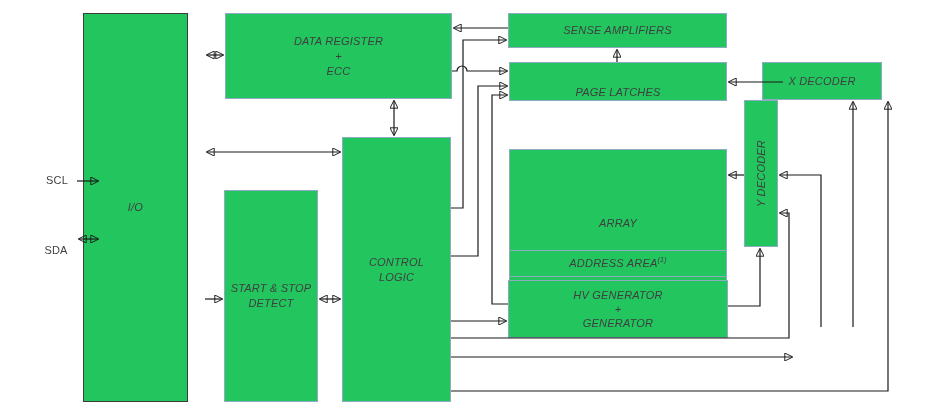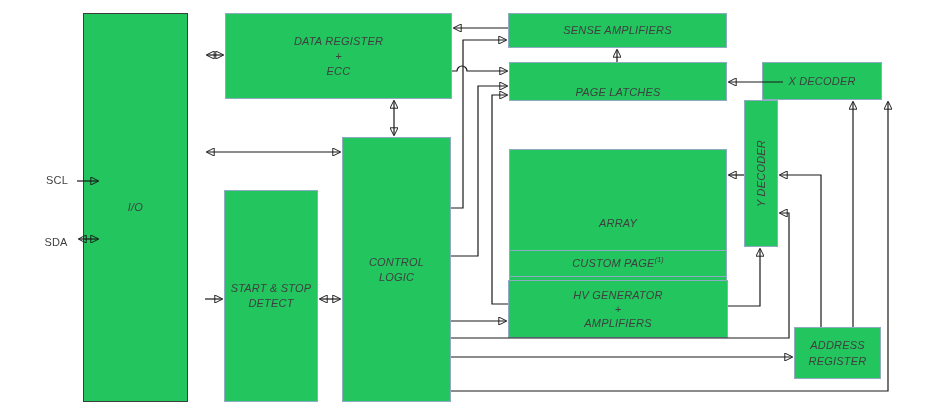--- a/index.html
+++ b/index.html
@@ -24,21 +24,21 @@
   sup{font-size:7px;line-height:0;vertical-align:super;}
   #wires{position:absolute;left:0;top:0;pointer-events:none;}
   #wires path{fill:none;stroke:#1a1a1a;stroke-width:1.2;}
 </style>
 </head>
 <body>
 
 <div id="canvas">
 
   <div class="pin-label" style="left:42px;top:174px;">SCL</div>
-  <div class="pin-label" style="left:41px;top:236px;">SDA</div>
+  <div class="pin-label" style="left:41px;top:244px;">SDA</div>
 
   <div class="block black" style="left:83px;top:13px;width:105px;height:389px;">
     <span>I/O</span>
   </div>
 
   <div class="block" style="left:225px;top:13px;width:227px;height:86px;align-items:center;">
     <span>DATA REGISTER</span>
     <span>+</span>
     <span>ECC</span>
   </div>
@@ -59,41 +59,37 @@
 
   <div class="block" style="left:509px;top:62px;width:218px;height:39px;justify-content:flex-end;">
     <span>PAGE LATCHES</span>
   </div>
 
   <div class="block" style="left:509px;top:101px;width:218px;height:149px;margin-top:48px;">
     <span>ARRAY</span>
   </div>
 
   <div class="block" style="left:509px;top:250px;width:218px;height:27px;">
-    <span><span>CUSTOM PAGE</span><sup>(1)</sup></span>
+    <span><span>ADDRESS AREA</span><sup>(1)</sup></span>
   </div>
 
   <div class="block" style="left:508px;top:280px;width:220px;height:58px;line-height:14px;">
     <span>HV GENERATOR</span>
     <span>+</span>
-    <span>AMPLIFIERS</span>
+    <span>GENERATOR</span>
   </div>
 
   <div class="block" style="left:744px;top:100px;width:34px;height:147px;">
     <span class="vertical-text">Y DECODER</span>
   </div>
 
   <div class="block" style="left:762px;top:62px;width:120px;height:38px;">
     <span>X DECODER</span>
   </div>
 
-  <div class="block" style="left:794px;top:327px;width:87px;height:52px;line-height:16px;">
-    <span>ADDRESS</span>
-    <span>REGISTER</span>
-  </div>
 
   <svg id="wires" width="926" height="419" viewBox="0 0 926 419">
     <defs>
       <marker id="ah" viewBox="0 0 10 10" refX="9" refY="5" markerWidth="9" markerHeight="8" markerUnits="userSpaceOnUse" orient="auto-start-reverse">
         <path d="M0,0 L10,5 L0,10 z" fill="#1a1a1a" stroke="none"></path>
       </marker>
     </defs>
 
     <path d="M77,181 H98" marker-end="url(#ah)"></path>
     <path d="M79,239 H98" marker-start="url(#ah)" marker-end="url(#ah)"></path>

